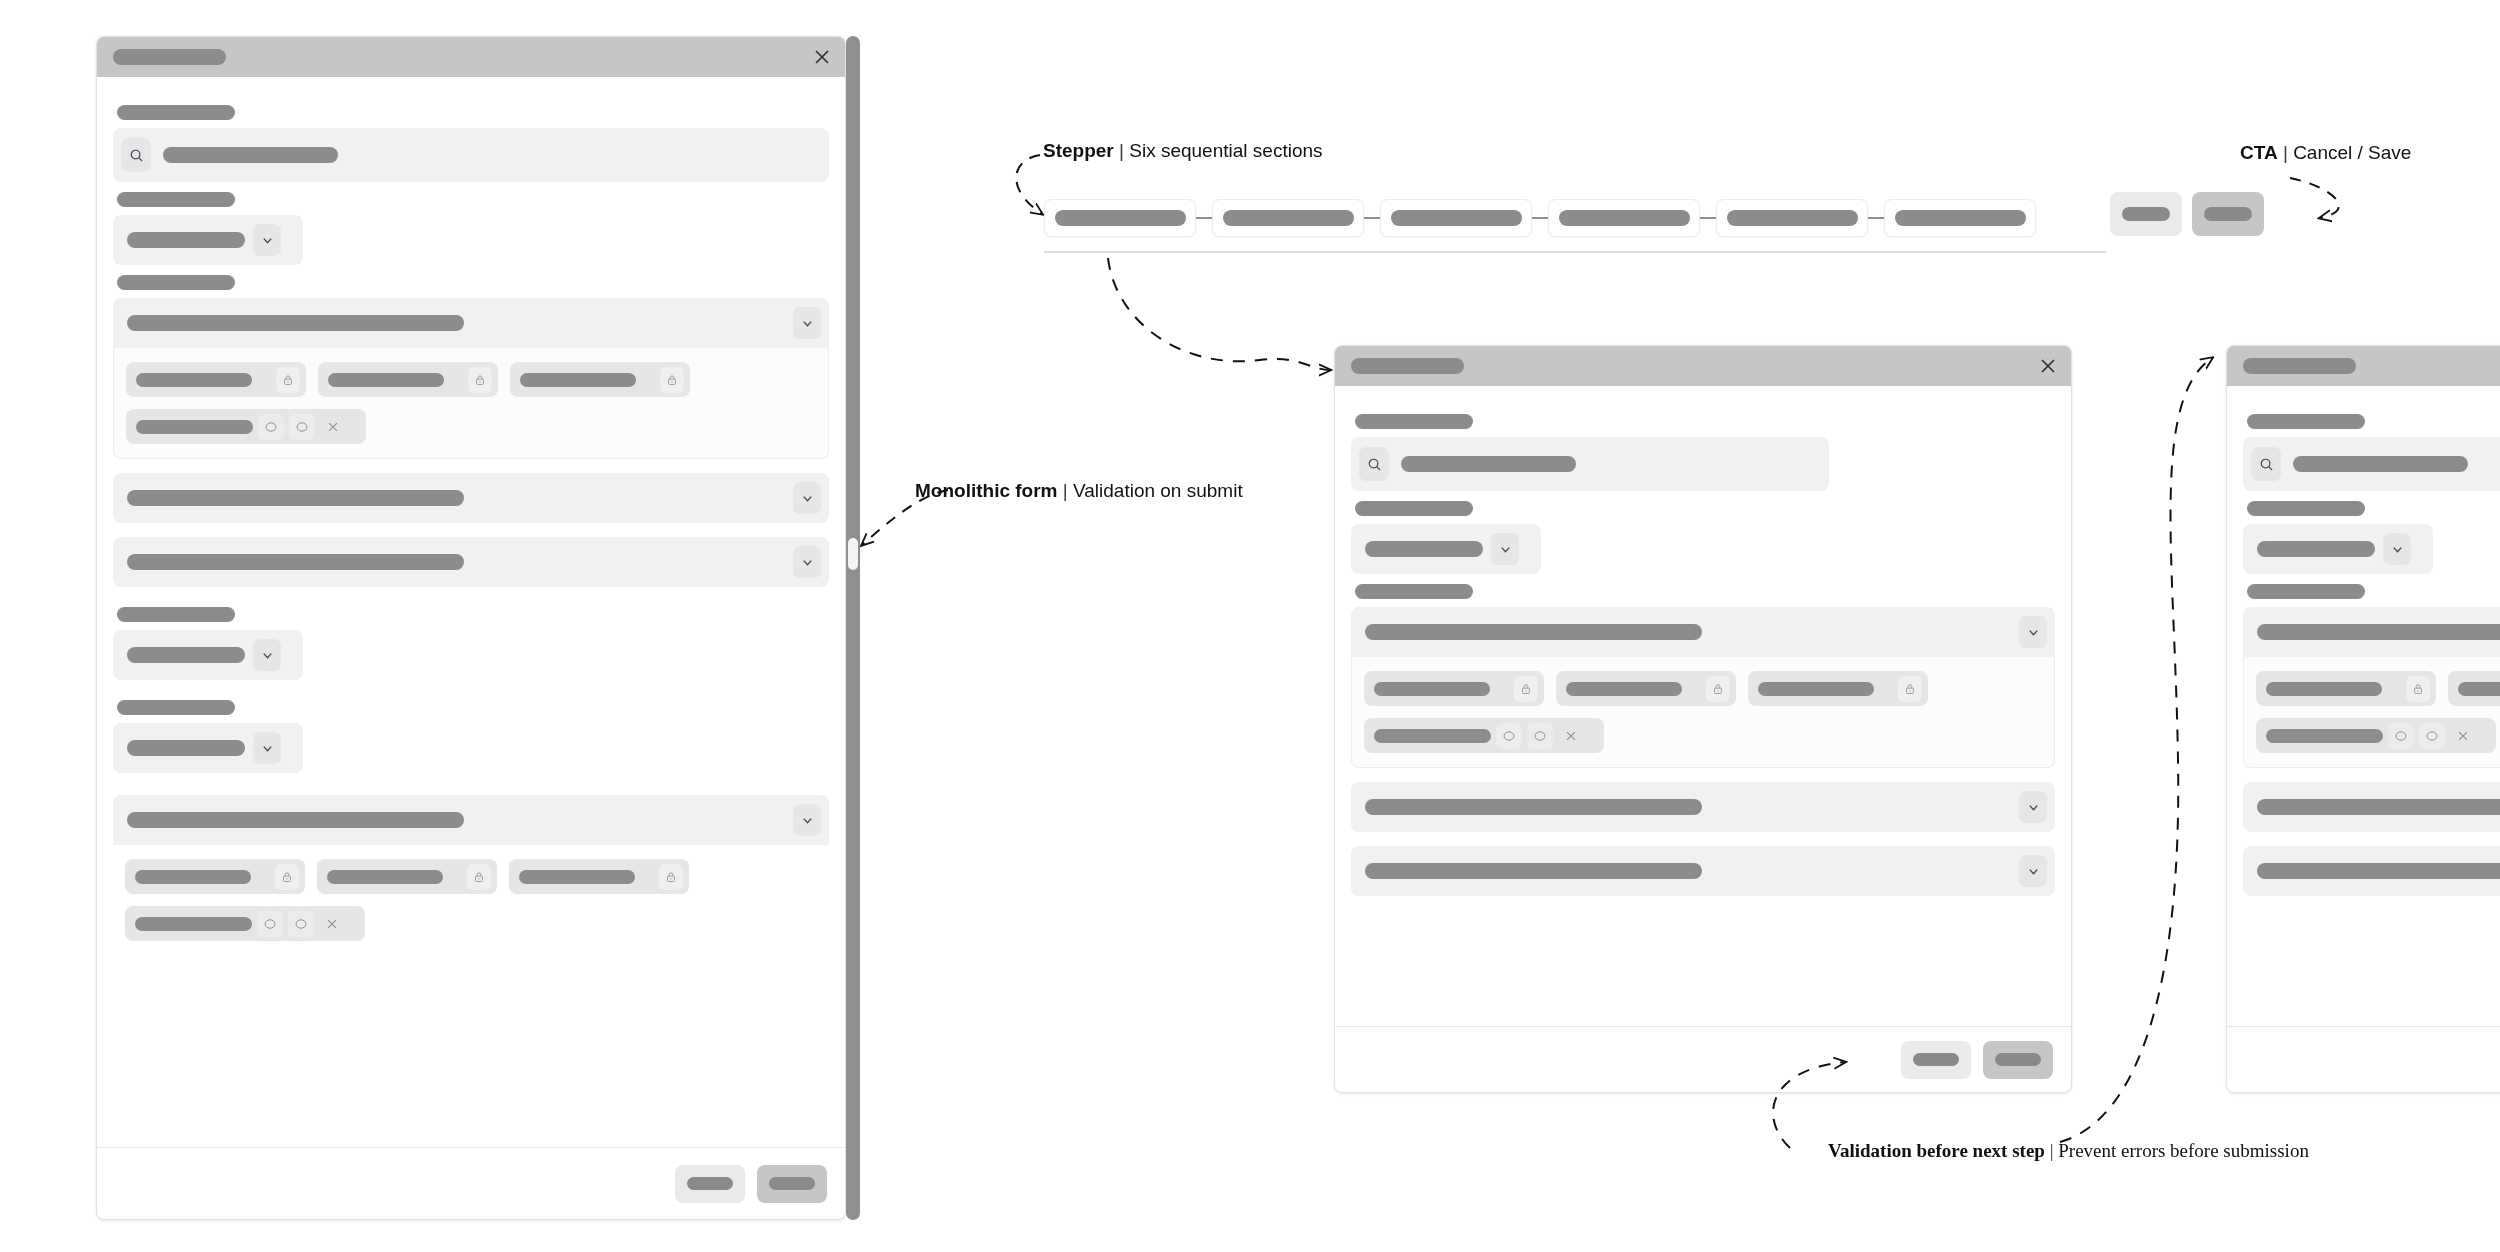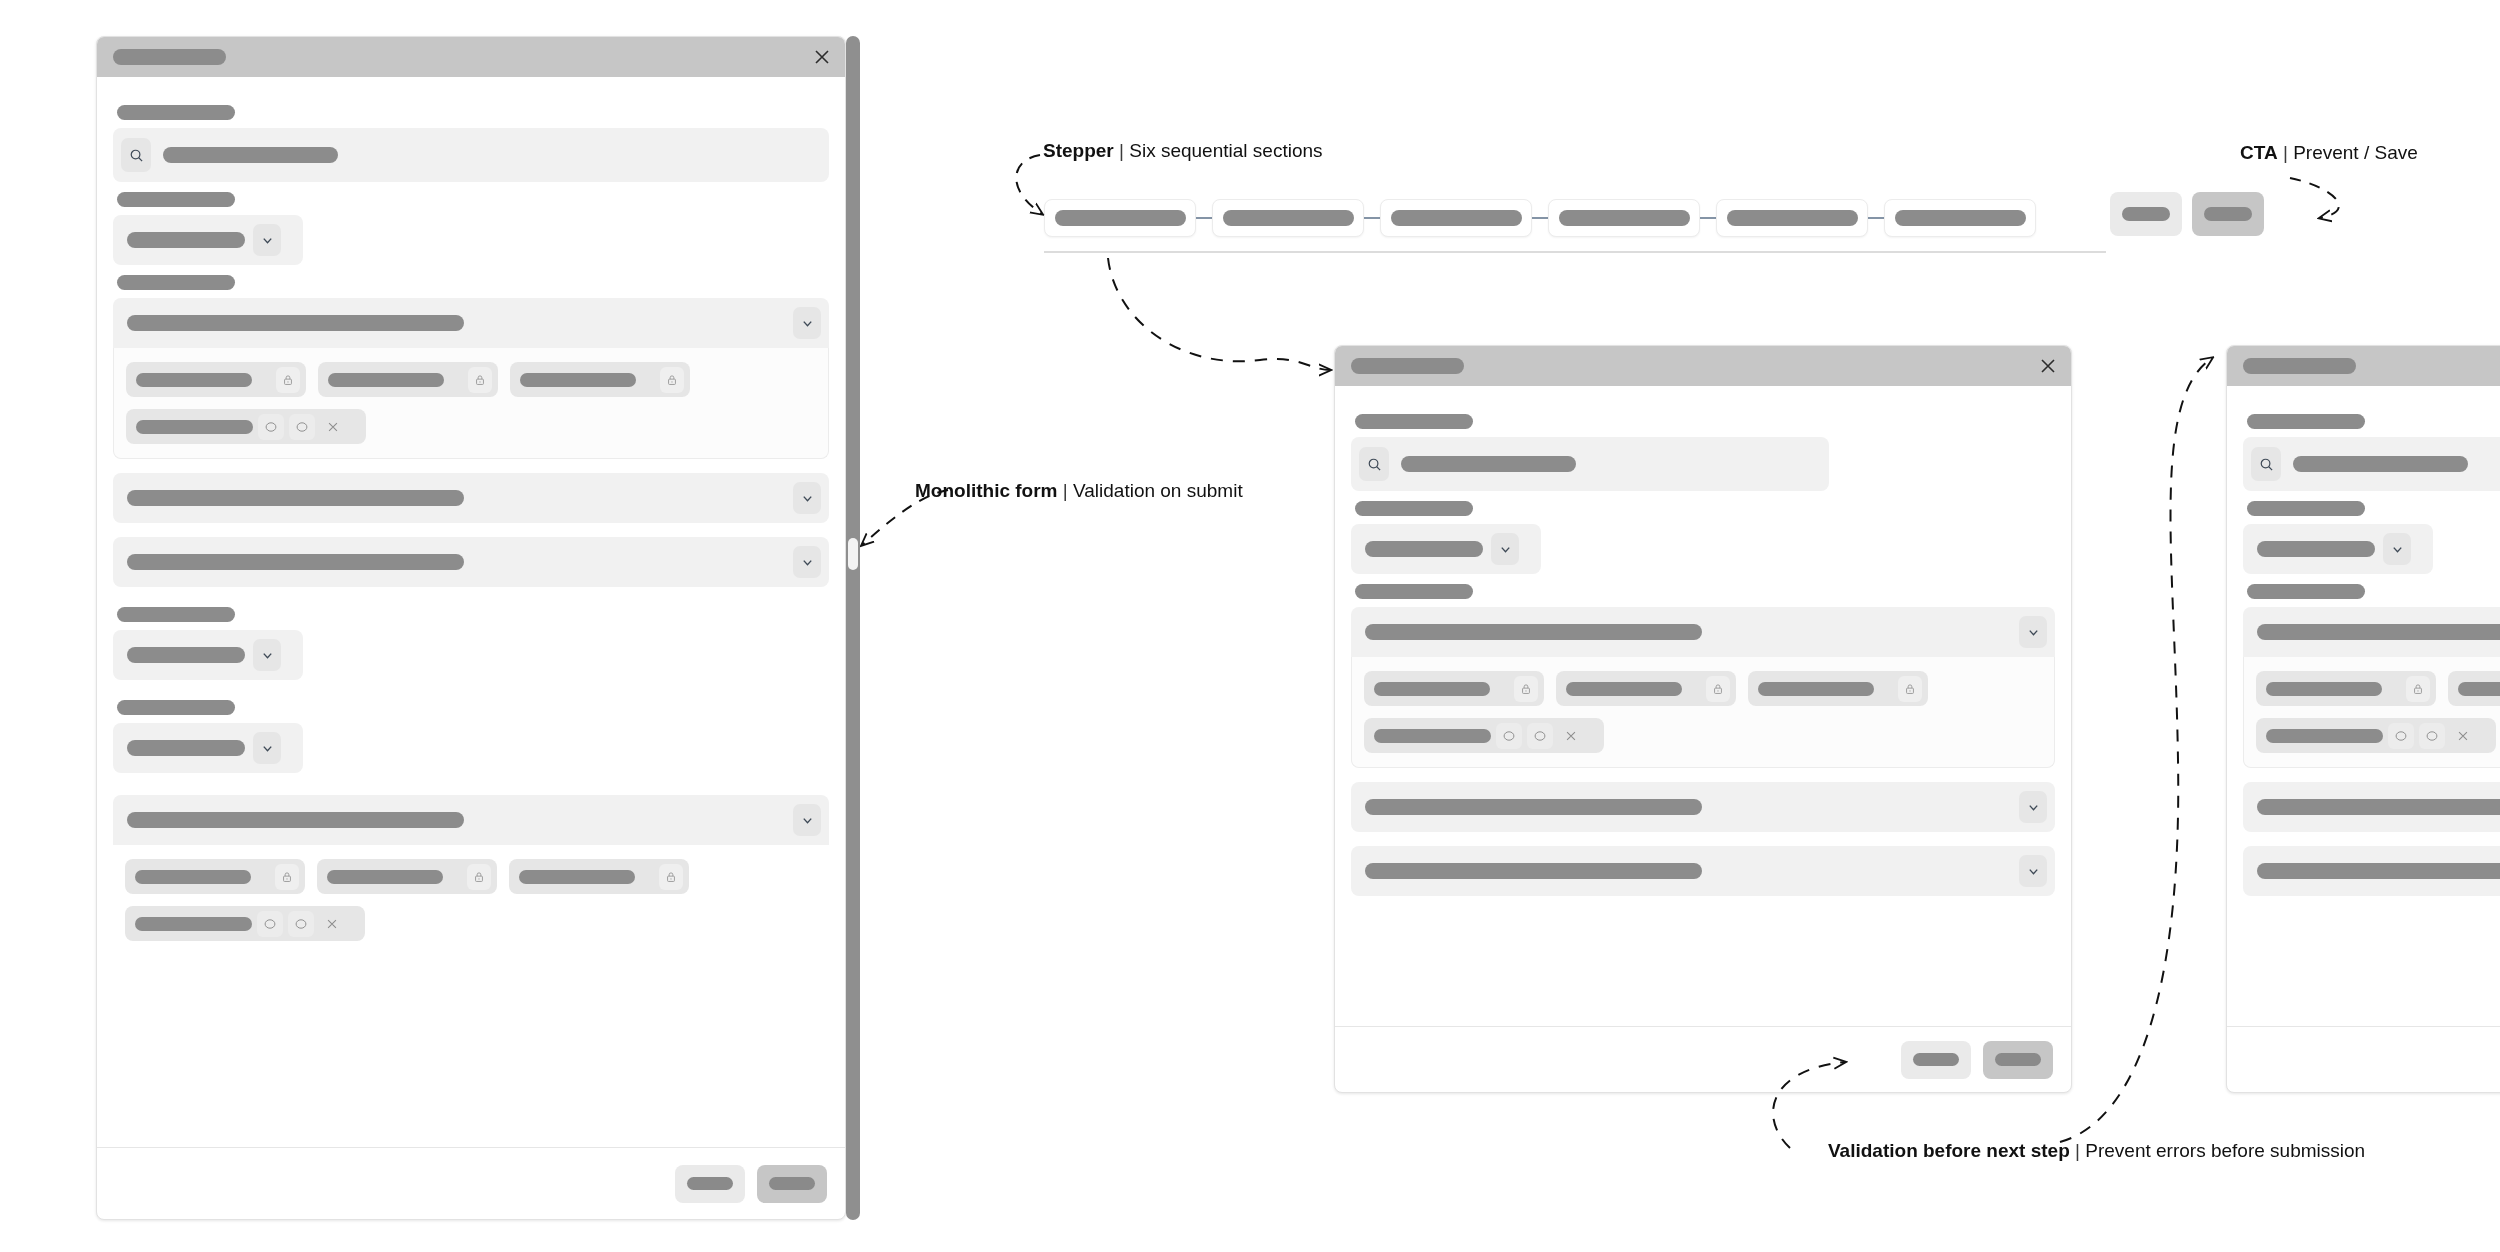--- a/index.html
+++ b/index.html
@@ -676,24 +676,24 @@
     <path d="M 1790 1148 C 1760 1120, 1765 1070, 1845 1062" fill="none" stroke="#111" stroke-width="2" stroke-dasharray="12 10" marker-end="url(#arrow)"></path>
 
     <path d="M 2060 1142 C 2140 1120, 2182 980, 2178 760 C 2175 560, 2150 400, 2212 358" fill="none" stroke="#111" stroke-width="2" stroke-dasharray="12 10" marker-end="url(#arrow)"></path>
   </svg>
 
   <div class="anno" style="left:1043px; top:140px;">
     <b>Stepper</b><span class="sep"> | </span><span>Six sequential sections</span>
   </div>
 
   <div class="anno" style="left:2240px; top:142px;">
-    <b>CTA</b><span class="sep"> | </span><span>Prevent / Save</span>
+    <b>CTA</b><span class="sep"> | </span><span>Cancel / Save</span>
   </div>
 
   <div class="anno" style="left:915px; top:480px;">
     <b>Monolithic form</b><span class="sep"> | </span><span>Validation on submit</span>
   </div>
 
-  <div class="anno" style="left:1828px; top:1140px;">
+  <div class="anno" style="left:1828px; top:1140px;font-family:Liberation Serif, serif;">
     <b>Validation before next step</b><span class="sep"> | </span><span>Prevent errors before submission</span>
   </div>
 
 </div>
 
 </body></html>

